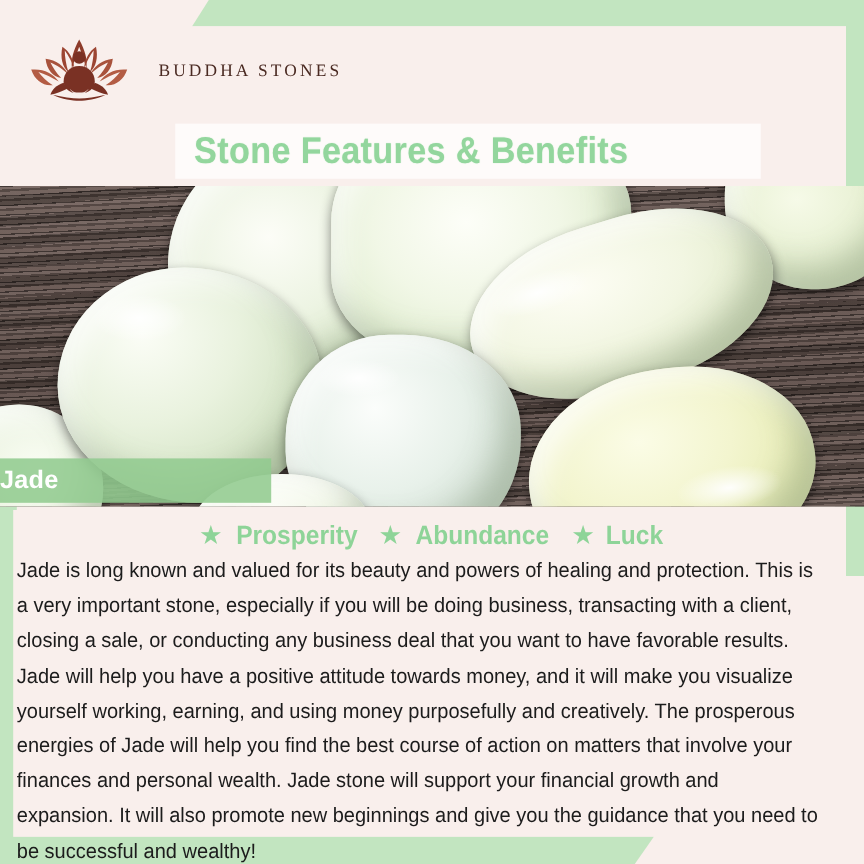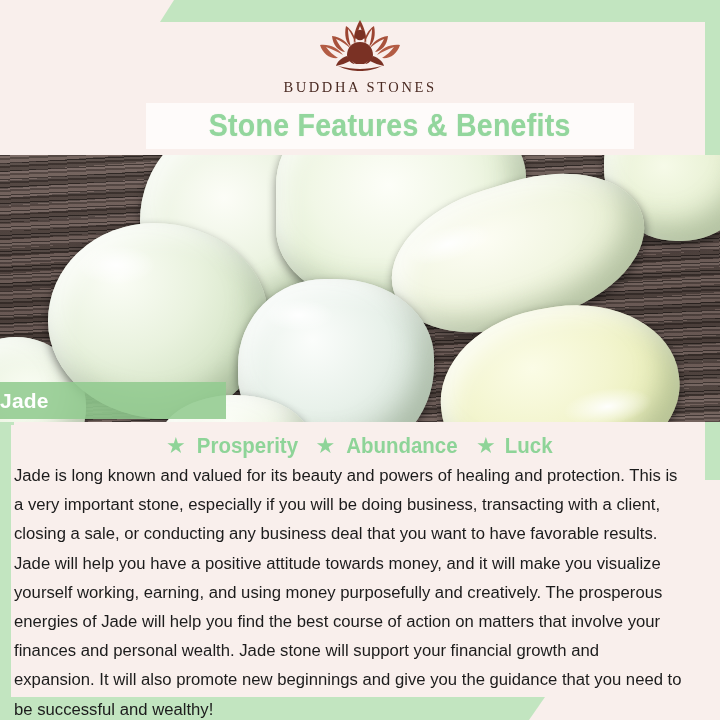--- a/index.html
+++ b/index.html
@@ -32,36 +32,36 @@
   }
   .deco-bottom{
     position:absolute;left:0;bottom:0;width:545px;height:23px;
     background:#c2e5c0;
     clip-path:polygon(0 0,100% 0,calc(100% - 16px) 100%,0 100%);
   }
 
   
   .logo-block{
     position:absolute;top:14px;left:0;right:0;height:90px;
-    display:flex;flex-direction:column;align-items:center;justify-content:flex-start;
+    display:flex;flex-direction:row;align-items:center;justify-content:flex-start;
     z-index:6;
   }
   .logo-mark{width:132px;height:64px;display:block;}
   .logo-word{
     margin-top:1px;
     font-family:"Liberation Serif", serif;
     font-size:14.5px;letter-spacing:2.6px;color:#4a2a22;
     font-weight:400;
   }
 
   
   .title-banner{
     position:absolute;top:103px;left:146px;width:488px;height:46px;
     background:rgba(255,255,255,.72);
-    display:flex;align-items:center;justify-content:center;
+    display:flex;align-items:center;
     z-index:6;
   }
   .title-text{
     font-size:31px;font-weight:bold;color:#93d69d;
     letter-spacing:.3px;
     transform:scaleX(.92);
     white-space:nowrap;
     text-shadow:0 0 1px rgba(147,214,157,.6);
   }
 

